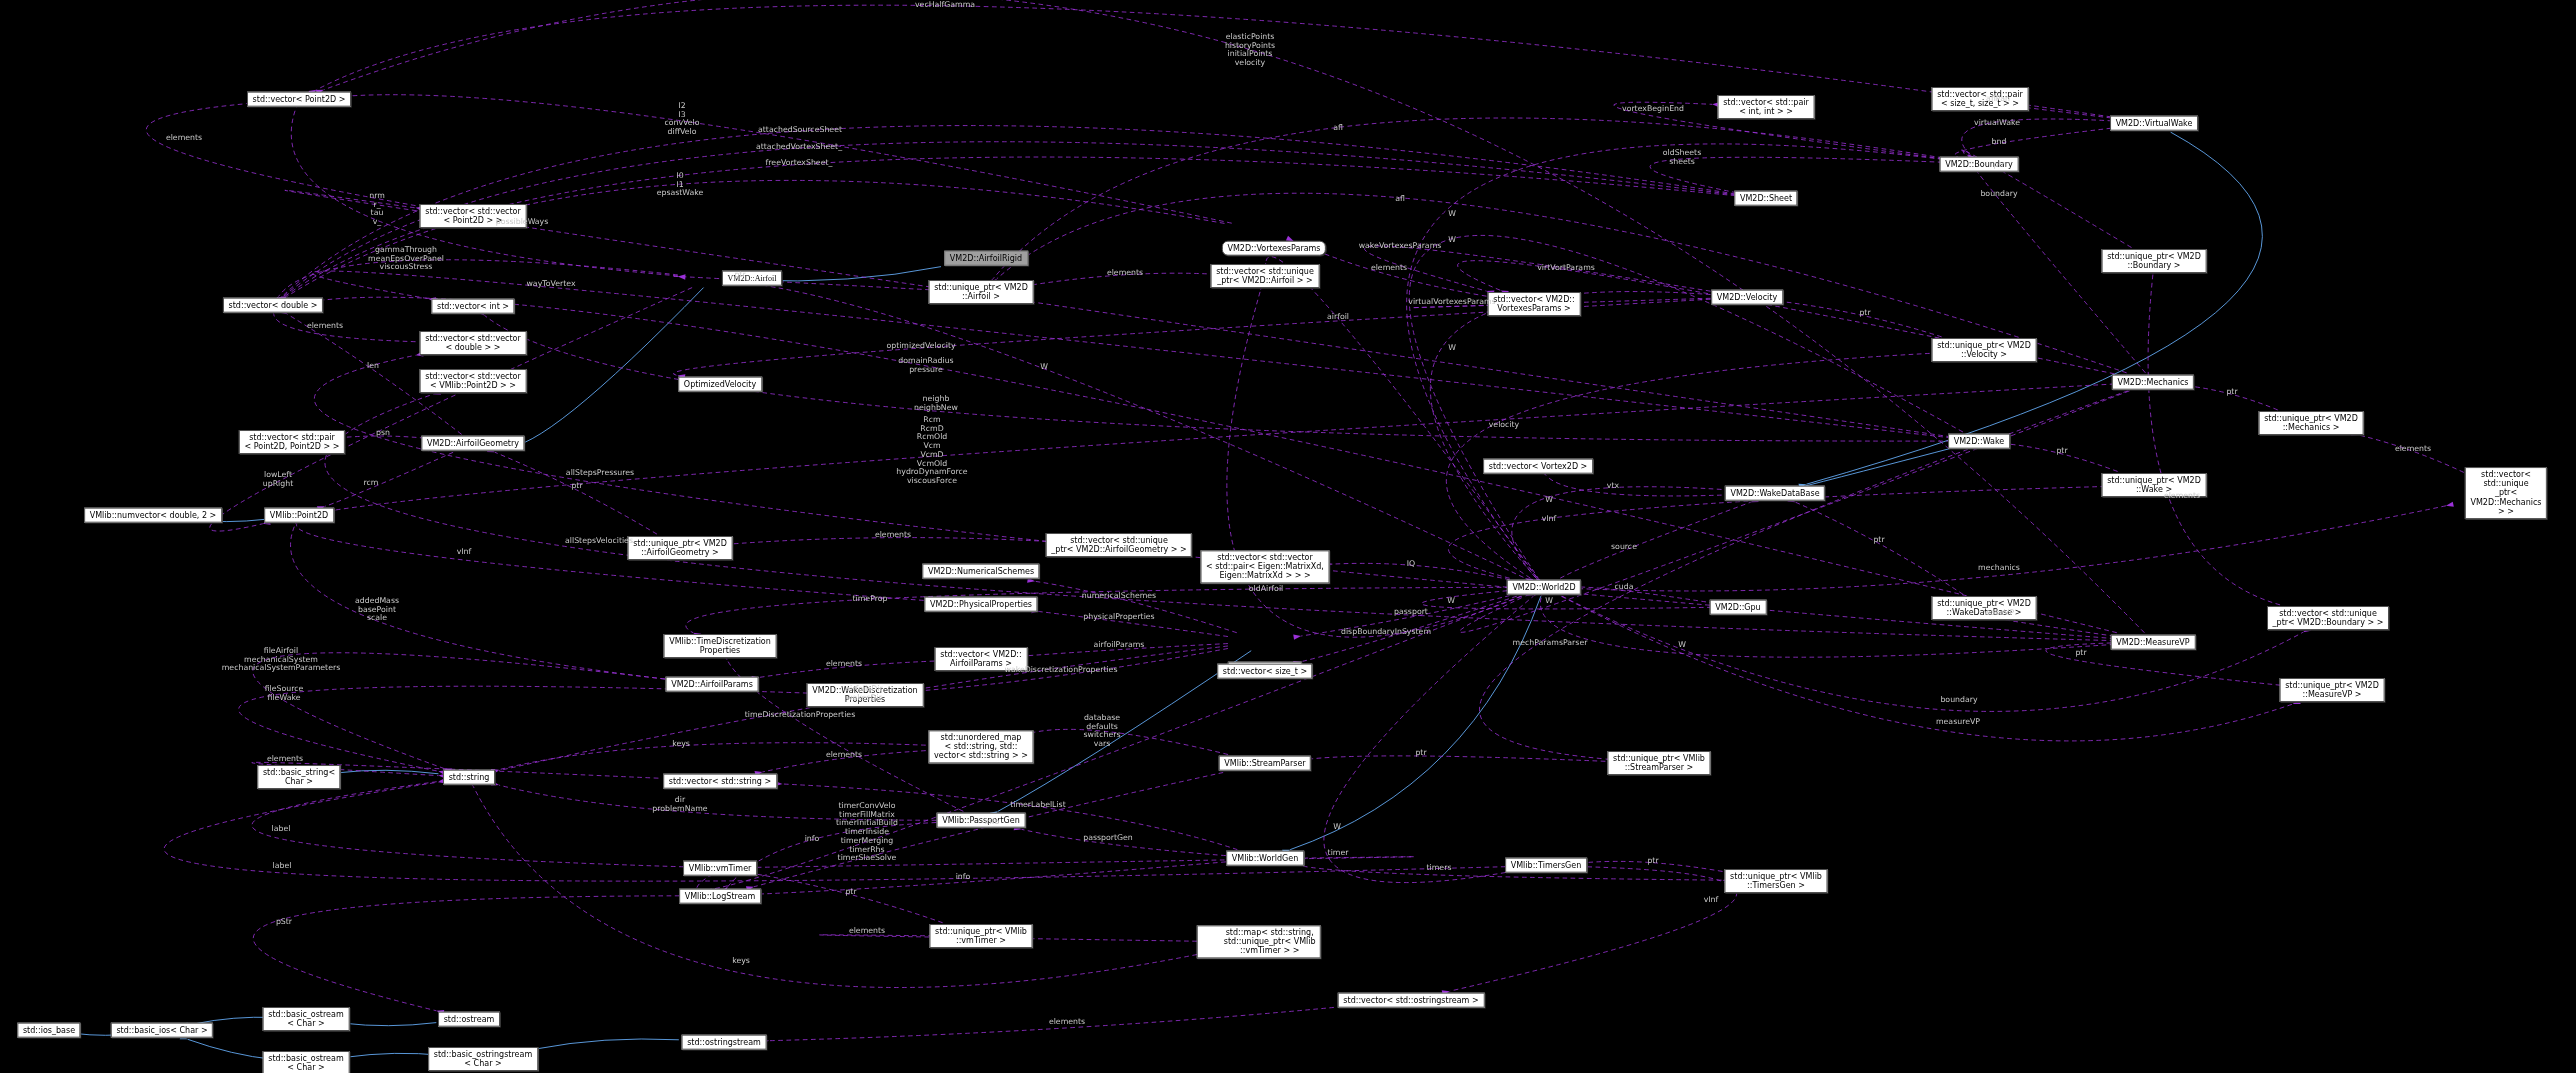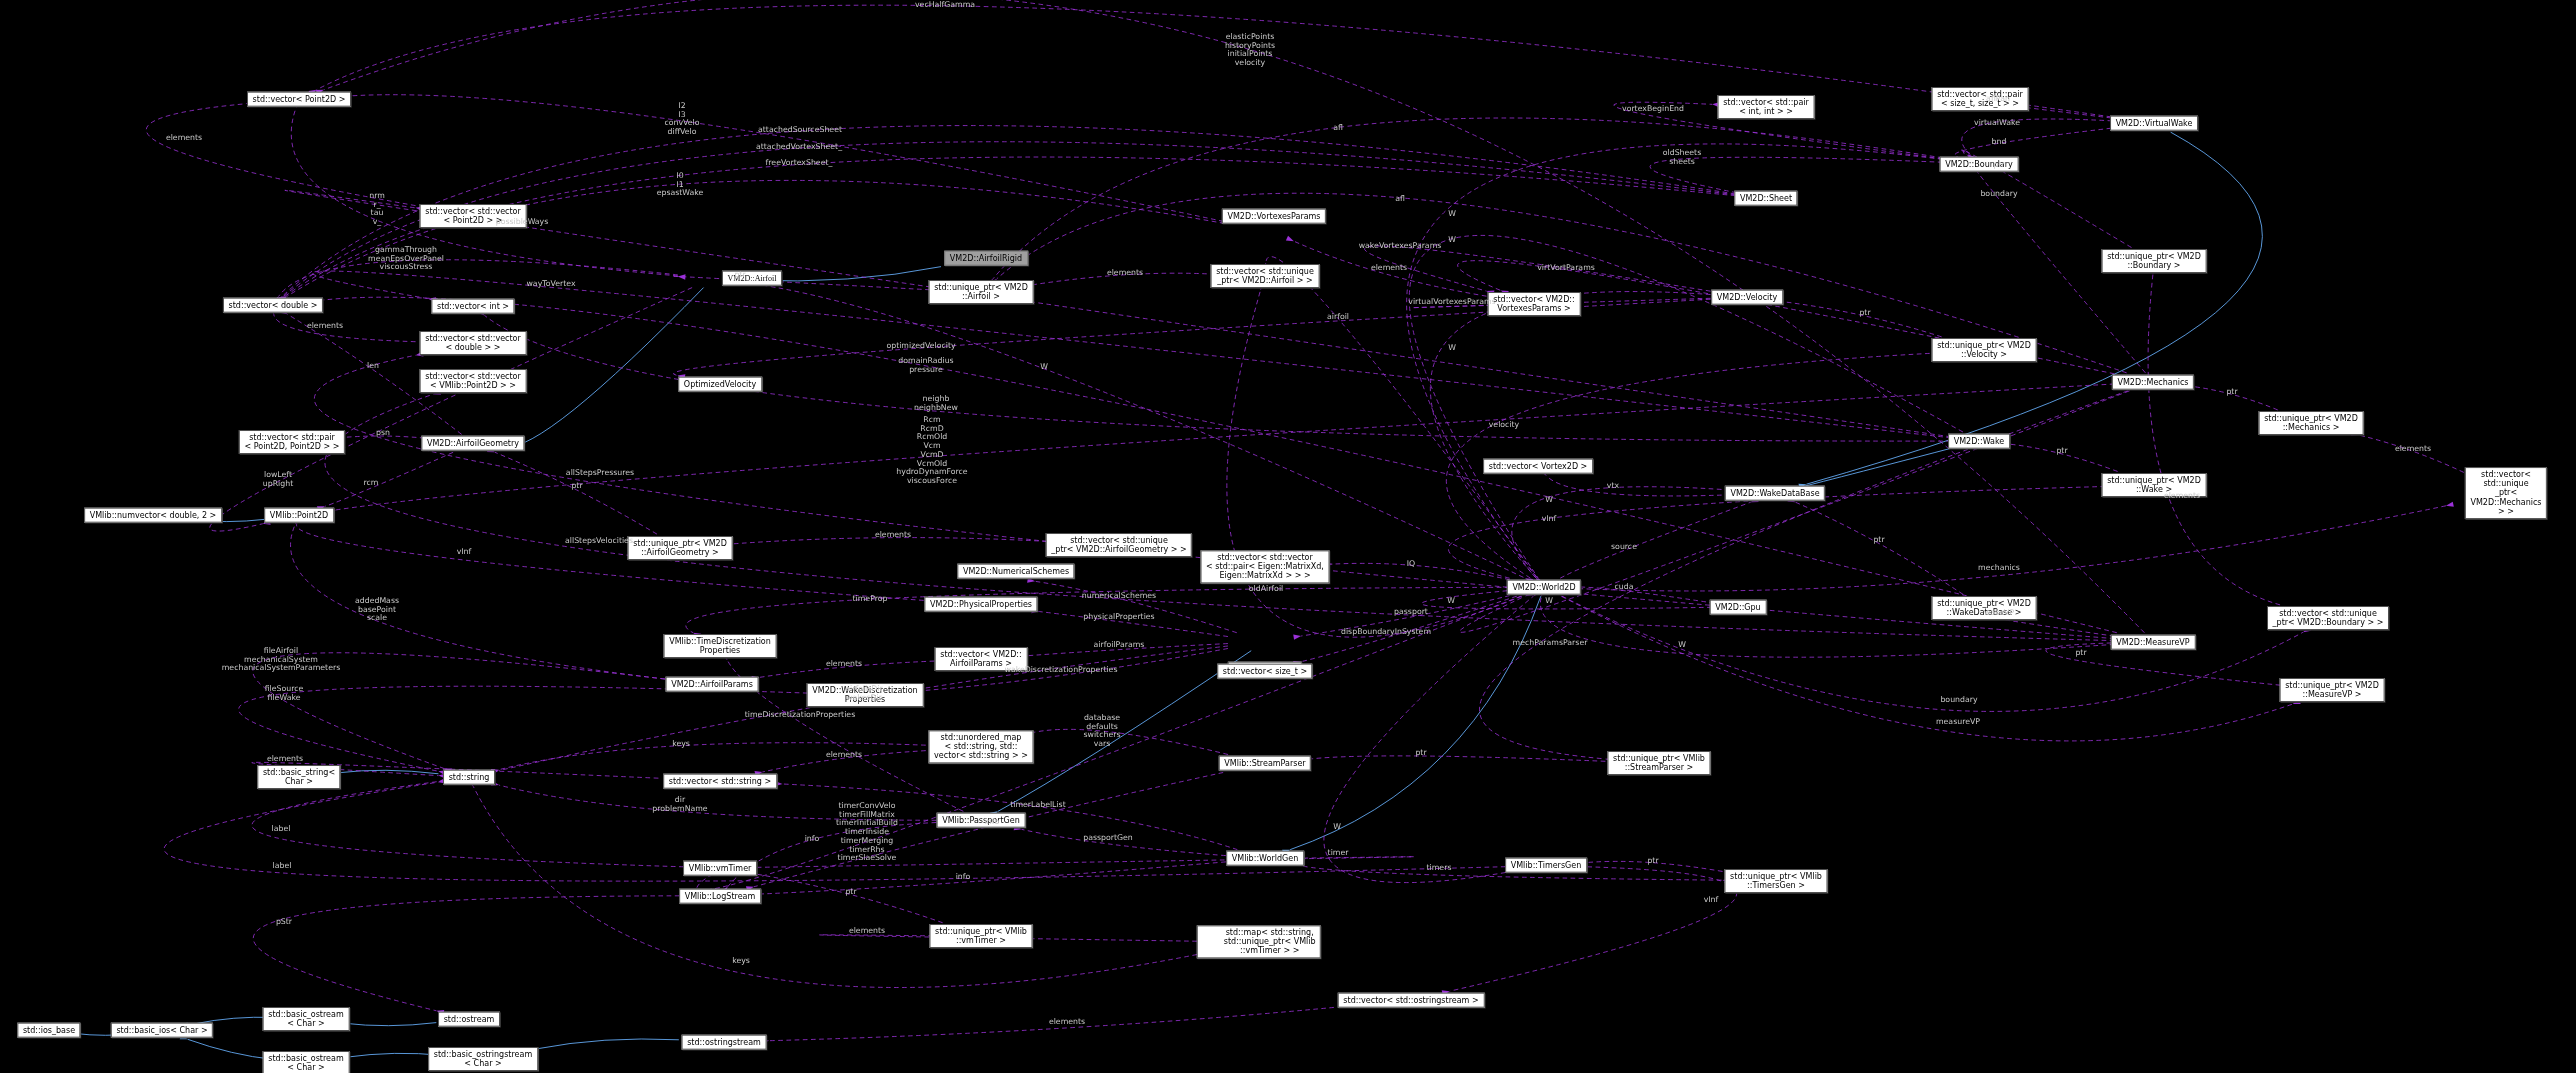--- a/index.html
+++ b/index.html
@@ -276,21 +276,21 @@
       <div class="node" style="left: 473px; top: 443px;">VM2D::AirfoilGeometry</div>
       <div class="node" style="left: 153px; top: 515px;">VMlib::numvector&lt; double, 2 &gt;</div>
       <div class="node" style="left: 299px; top: 515px;">VMlib::Point2D</div>
       <div class="node" style="left: 680px; top: 548px;">std::unique_ptr&lt; VM2D
 ::AirfoilGeometry &gt;</div>
       <div class="node" style="left: 752px; top: 278px; font-family: Liberation Serif, serif;">VM2D::Airfoil</div>
       <div class="node gray" style="left: 986px; top: 258px;">VM2D::AirfoilRigid</div>
       <div class="node" style="left: 981px; top: 292px;">std::unique_ptr&lt; VM2D
 ::Airfoil &gt;</div>
       <div class="node" style="left: 720px; top: 384px;">OptimizedVelocity</div>
-      <div class="node" style="left: 981px; top: 571px; margin-left: 35px;">VM2D::NumericalSchemes</div>
+      <div class="node" style="left: 981px; top: 571px;">VM2D::NumericalSchemes</div>
       <div class="node" style="left: 981px; top: 604px;">VM2D::PhysicalProperties</div>
       <div class="node" style="left: 720px; top: 646px;">VMlib::TimeDiscretization
 Properties</div>
       <div class="node" style="left: 712px; top: 684px;">VM2D::AirfoilParams</div>
       <div class="node" style="left: 981px; top: 659px;">std::vector&lt; VM2D::
 AirfoilParams &gt;</div>
       <div class="node" style="left: 865px; top: 695px;">VM2D::WakeDiscretization
 Properties</div>
       <div class="node" style="left: 981px; top: 747px;">std::unordered_map
 &lt; std::string, std::
@@ -309,21 +309,21 @@
       <div class="node" style="left: 306px; top: 1019px;">std::basic_ostream
 &lt; Char &gt;</div>
       <div class="node" style="left: 469px; top: 1019px;">std::ostream</div>
       <div class="node" style="left: 306px; top: 1063px;">std::basic_ostream
 &lt; Char &gt;</div>
       <div class="node" style="left: 483px; top: 1059px;">std::basic_ostringstream
 &lt; Char &gt;</div>
       <div class="node" style="left: 724px; top: 1042px;">std::ostringstream</div>
       <div class="node" style="left: 1119px; top: 545px;">std::vector&lt; std::unique
 _ptr&lt; VM2D::AirfoilGeometry &gt; &gt;</div>
-      <div class="node" style="left: 1274px; top: 216px;">VM2D::VortexesParams</div>
+      <div class="node" style="left: 1274px; top: 248px; border-radius: 6px;">VM2D::VortexesParams</div>
       <div class="node" style="left: 1265px; top: 276px;">std::vector&lt; std::unique
 _ptr&lt; VM2D::Airfoil &gt; &gt;</div>
       <div class="node" style="left: 1265px; top: 567px;">std::vector&lt; std::vector
 &lt; std::pair&lt; Eigen::MatrixXd,
 Eigen::MatrixXd &gt; &gt; &gt;</div>
       <div class="node" style="left: 1265px; top: 642px; margin-top: 27px;">VM2D::Passport</div>
       <div class="node" style="left: 1265px; top: 671px;">std::vector&lt; size_t &gt;</div>
       <div class="node" style="left: 1265px; top: 763px;">VMlib::StreamParser</div>
       <div class="node" style="left: 1265px; top: 858px;">VMlib::WorldGen</div>
       <div class="node" style="left: 1259px; top: 942px; padding-left: 26px;">std::map&lt; std::string,

